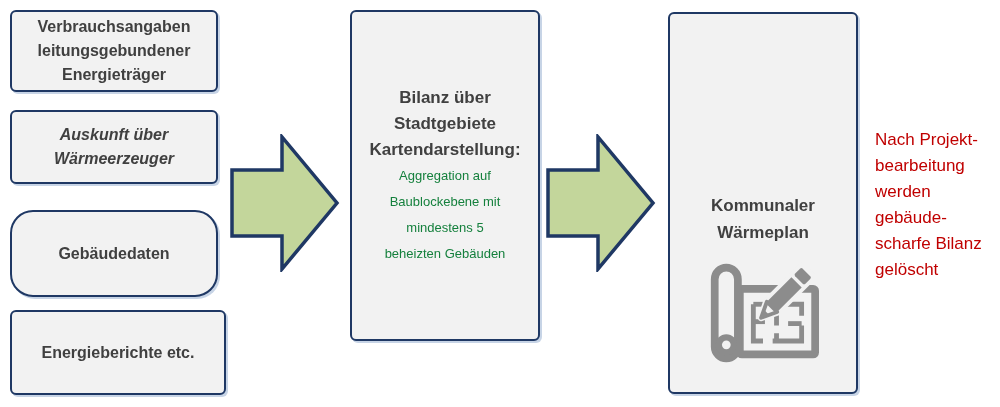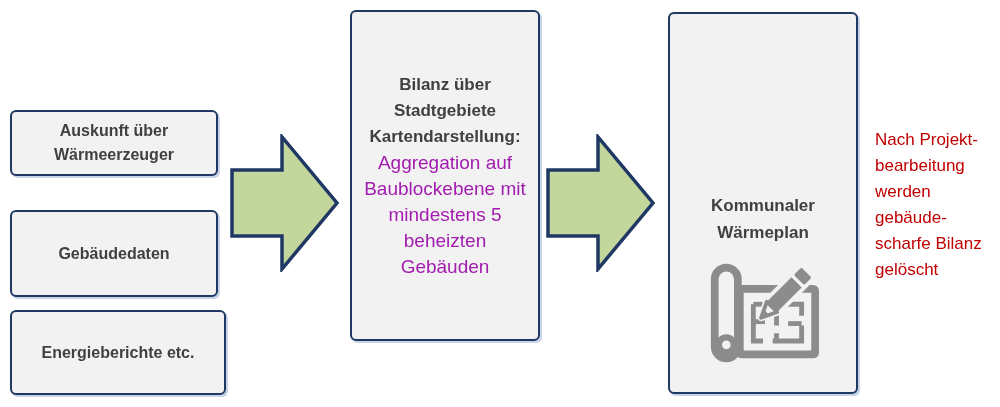--- a/index.html
+++ b/index.html
@@ -24,44 +24,44 @@
     text-align: center;
   }
   .box-label {
     color: #404040;
     font-weight: bold;
     font-size: 16px;
     line-height: 24px;
     white-space: pre-line;
   }
   .b1 { left: 10px; top: 10px;  width: 208px; height: 82px; }
-  .b2 { left: 10px; top: 110px; width: 208px; height: 66px; }
-  .b3 { left: 10px; top: 210px; width: 208px; height: 87px; }
+  .b2 { left: 10px; top: 110px; width: 208px; height: 74px; font-style: italic; }
+  .b3 { left: 10px; top: 210px; width: 208px; height: 87px; border-radius: 23px; }
   .b4 { left: 10px; top: 310px; width: 216px; height: 85px; }
   .process-box {
     left: 350px; top: 10px; width: 190px; height: 331px;
     flex-direction: column;
     padding: 0 8px;
   }
   .process-title {
     color: #404040;
     font-weight: bold;
     font-size: 17px;
     line-height: 26px;
     white-space: pre-line;
   }
   .process-subtitle {
     color: #404040;
     font-weight: bold;
     font-size: 17px;
     line-height: 26px;
   }
   .process-body {
-    color: #a21caf;
-    font-size: 19px;
+    color: #15803d;
+    font-size: 13px;
     line-height: 26px;
     white-space: pre-line;
   }
   .output-box {
     left: 668px; top: 12px; width: 190px; height: 382px;
     flex-direction: column;
     justify-content: flex-start;
     padding-top: 178px;
   }
   .output-title {
@@ -87,20 +87,25 @@
   }
   .note-processing { left: 230px; top: 277px; width: 125px; }
   .note-deletion   { left: 875px; top: 127px; width: 125px; }
   .plan-icon { margin-top: 10px; }
 </style>
 </head>
 <body>
 
 <div class="canvas">
 
+  <div class="box b1">
+    <span class="box-label">Verbrauchsangaben
+leitungsgebundener
+Energieträger</span>
+  </div>
   <div class="box b2">
     <span class="box-label">Auskunft über
 Wärmeerzeuger</span>
   </div>
   <div class="box b3">
     <span class="box-label">Gebäudedaten</span>
   </div>
   <div class="box b4">
     <span class="box-label">Energieberichte etc.</span>
   </div>

